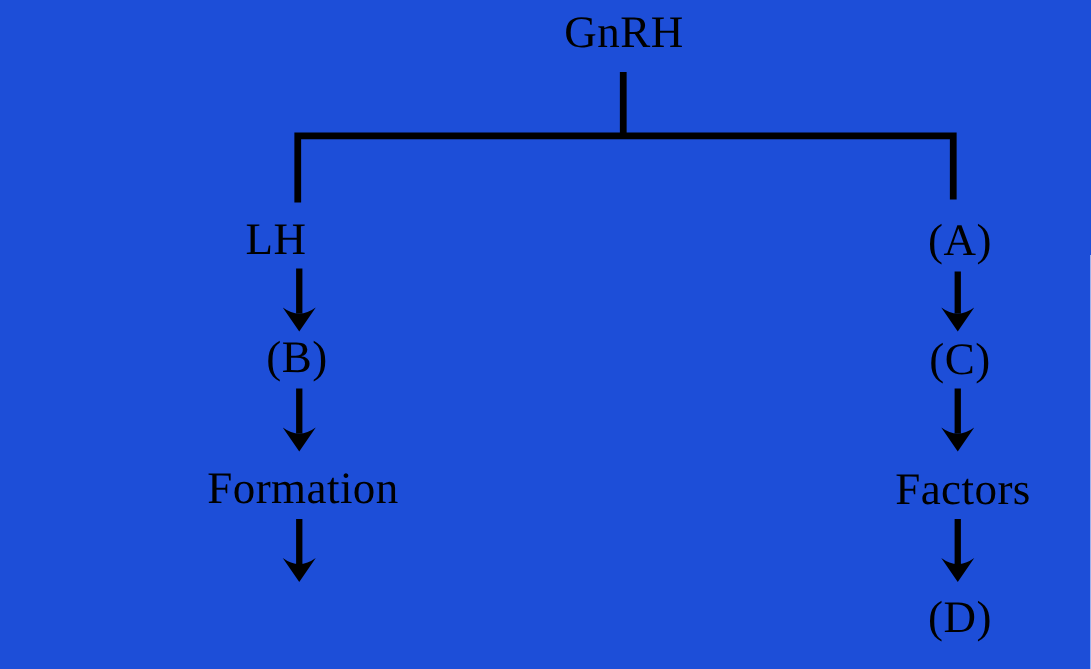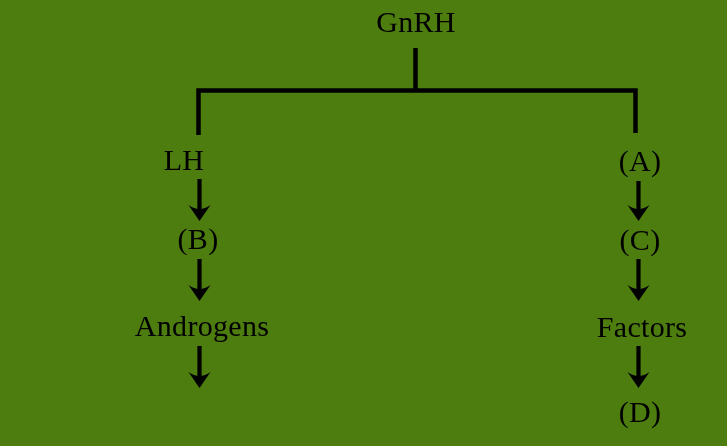--- a/index.html
+++ b/index.html
@@ -4,21 +4,21 @@
 <style>
   html, body {
     margin: 0;
     padding: 0;
     background: #ffffff;
   }
   .canvas {
     position: relative;
     width: 727px;
     height: 446px;
-    background: #4d7c0f;
+    background: #1d4ed8;
     overflow: hidden;
     font-family: "Liberation Serif", "DejaVu Serif", serif;
   }
   .connectors {
     position: absolute;
     left: 0;
     top: 0;
     width: 727px;
     height: 446px;
   }
@@ -67,20 +67,20 @@
     <g>
       <path d="M 638.5 346 V 376" stroke="#000000" stroke-width="4.2" fill="none"></path>
       <path d="M 627.5 372 L 638.5 388 L 649.5 372 Q 638.5 380 627.5 372 Z" fill="#000000"></path>
     </g>
   </svg>
 
   <div class="label" style="left:416px; top:22px">GnRH</div>
 
   <div class="label" style="left:184px; top:160px">LH</div>
   <div class="label" style="left:198px; top:239px">(B)</div>
-  <div class="label" style="left:202px; top:326px">Androgens</div>
+  <div class="label" style="left:202px; top:326px">Formation</div>
 
   <div class="label" style="left:640px; top:161px">(A)</div>
   <div class="label" style="left:640px; top:240px">(C)</div>
   <div class="label" style="left:642px; top:327px">Factors</div>
   <div class="label" style="left:640px; top:412px">(D)</div>
 
 </div>
 
 </body></html>

